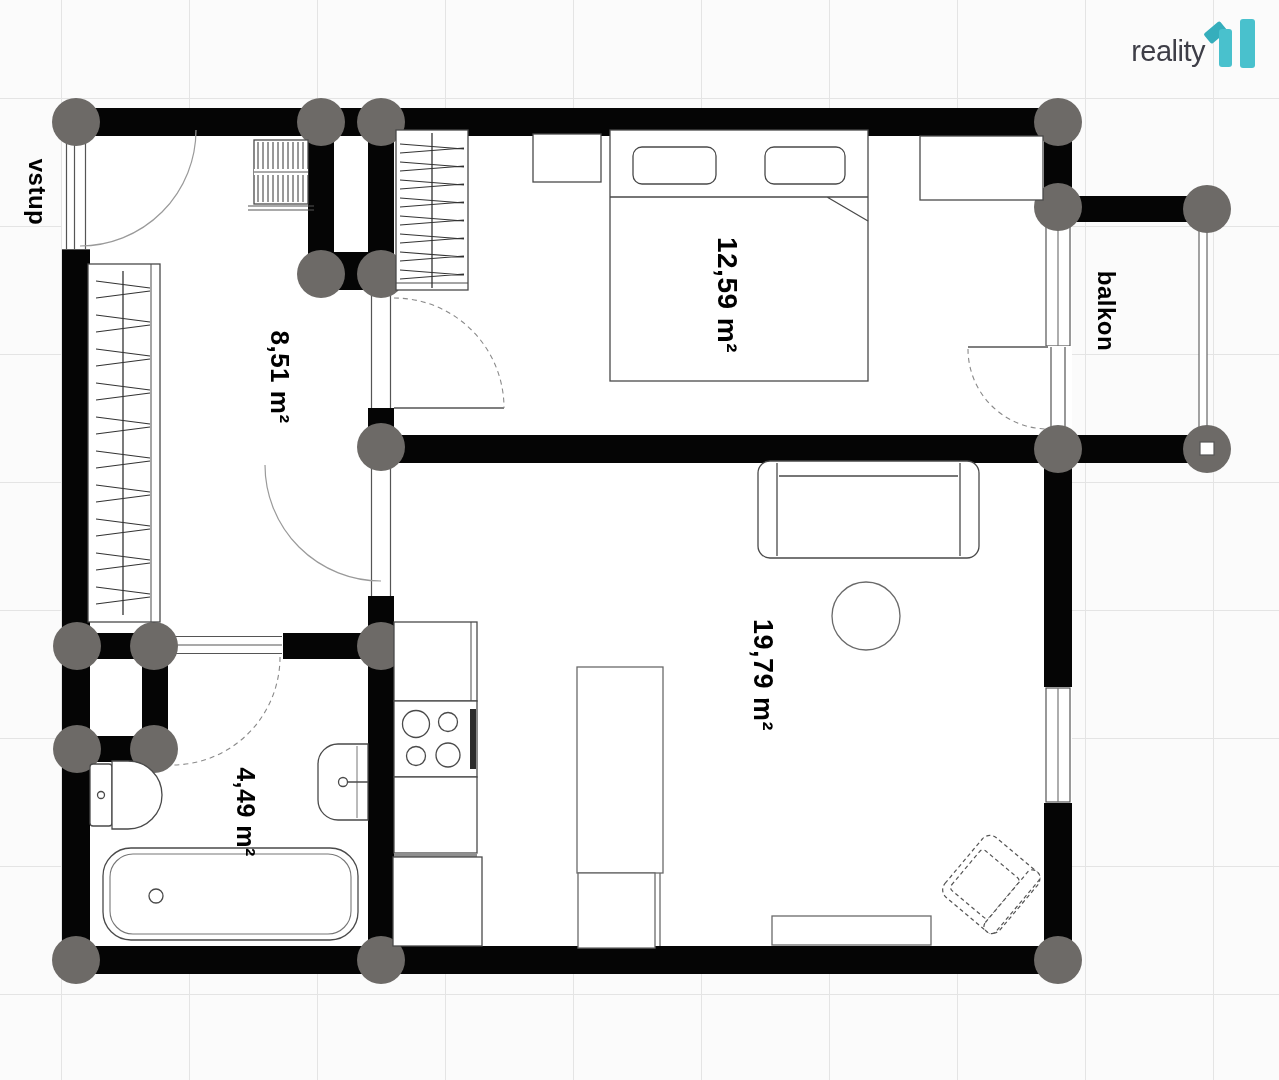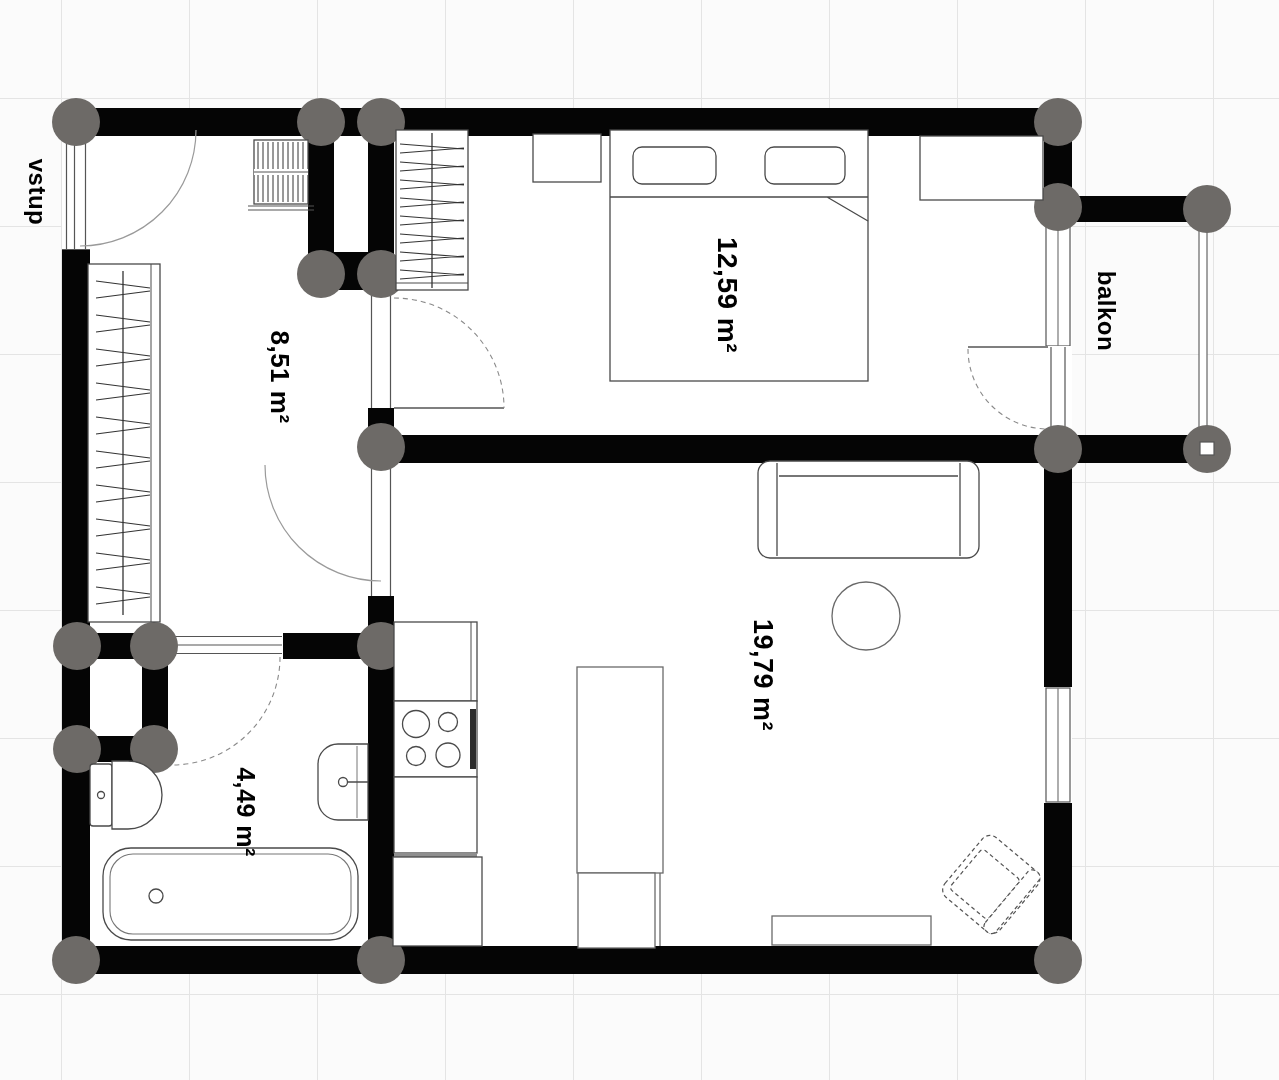--- a/index.html
+++ b/index.html
@@ -184,14 +184,22 @@
   </g>
 </svg>
 
   <div class="room-label" style="left:37px;top:192px;font-size:24px;">vstup</div>
   <div class="room-label" style="left:279px;top:377px;font-size:26px;">8,51 m²</div>
   <div class="room-label" style="left:727px;top:295px;font-size:28px;">12,59 m²</div>
   <div class="room-label" style="left:1106px;top:311px;font-size:24px;">balkon</div>
   <div class="room-label" style="left:245px;top:812px;font-size:25px;">4,49 m²</div>
   <div class="room-label" style="left:762px;top:675px;font-size:27px;">19,79 m²</div>
 
+  <div class="logo">
+    <span class="logo-text">reality</span>
+    <span class="logo-mark">
+      <span class="logo-flag"></span>
+      <span class="logo-bar1"></span>
+      <span class="logo-bar2"></span>
+    </span>
+  </div>
 
 </div>
 
 </body></html>

